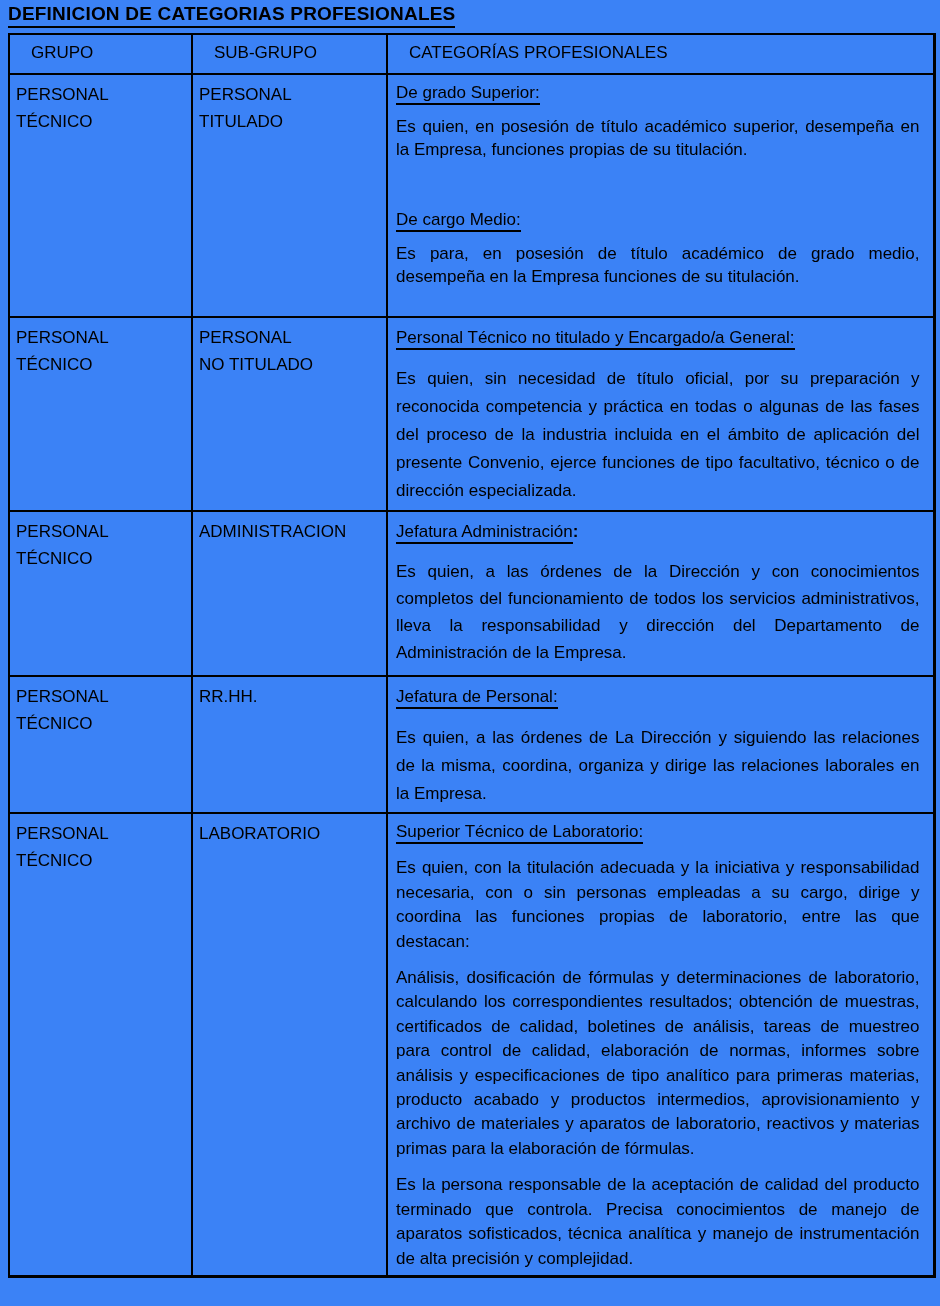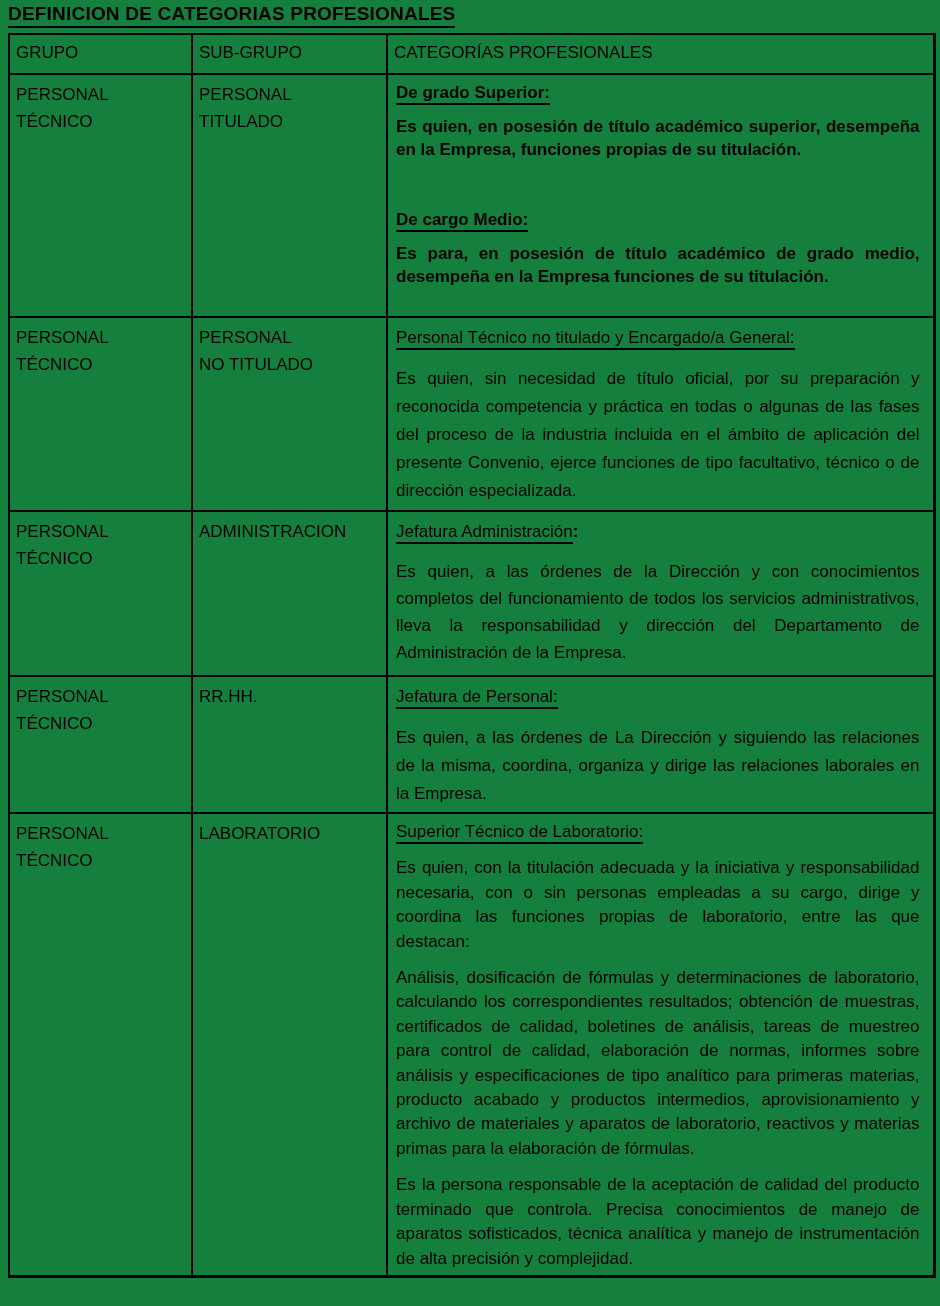--- a/index.html
+++ b/index.html
@@ -7,21 +7,21 @@
     padding: 0;
     background: #ffffff;
     color: #000000;
     font-family: "Liberation Sans", sans-serif;
   }
   .page {
     width: 940px;
     height: 1306px;
     box-sizing: border-box;
     padding: 3px 5px 0 8px;
-    background: #15803d;
+    background: #3b82f6;
     overflow: hidden;
   }
   .title {
     display: inline-block;
     font-size: 19px;
     font-weight: bold;
     letter-spacing: 0.2px;
     border-bottom: 2.5px solid #000;
     padding-bottom: 1px;
     margin: 0 0 5px 0;
@@ -39,31 +39,31 @@
     border-right-width: 3px;
     border-bottom-width: 3px;
   }
   td {
     vertical-align: top;
     font-size: 17px;
     box-sizing: border-box;
   }
   tr.head-row td {
     height: 40px;
-    padding: 7px 4px 2px 6px;
+    padding: 7px 4px 2px 21px;
     line-height: 22px;
   }
   .c1 { padding: 6px 4px 4px 6px; line-height: 27px; white-space: pre-line; }
   .c2 { padding: 6px 4px 4px 6px; line-height: 27px; white-space: pre-line; }
   .c3 { padding: 6px 5px 4px 8px; }
   tr.r1 td { height: 243px; }
   tr.r2 td { height: 194px; }
   tr.r3 td { height: 165px; }
   tr.r4 td { height: 124px; }
-  tr.r1 .c3 { line-height: 23px; font-weight: bold; }
+  tr.r1 .c3 { line-height: 23px; }
   tr.r2 .c3 { line-height: 28px; }
   tr.r3 .c3 { line-height: 27px; }
   tr.r4 .c3 { line-height: 28px; }
   tr.r5 .c3 { line-height: 24.4px; }
   .heading { margin: 0; }
   .heading .u {
     border-bottom: 2px solid #000;
     padding-bottom: 1px;
   }
   .heading .bold-suffix { font-weight: bold; }

